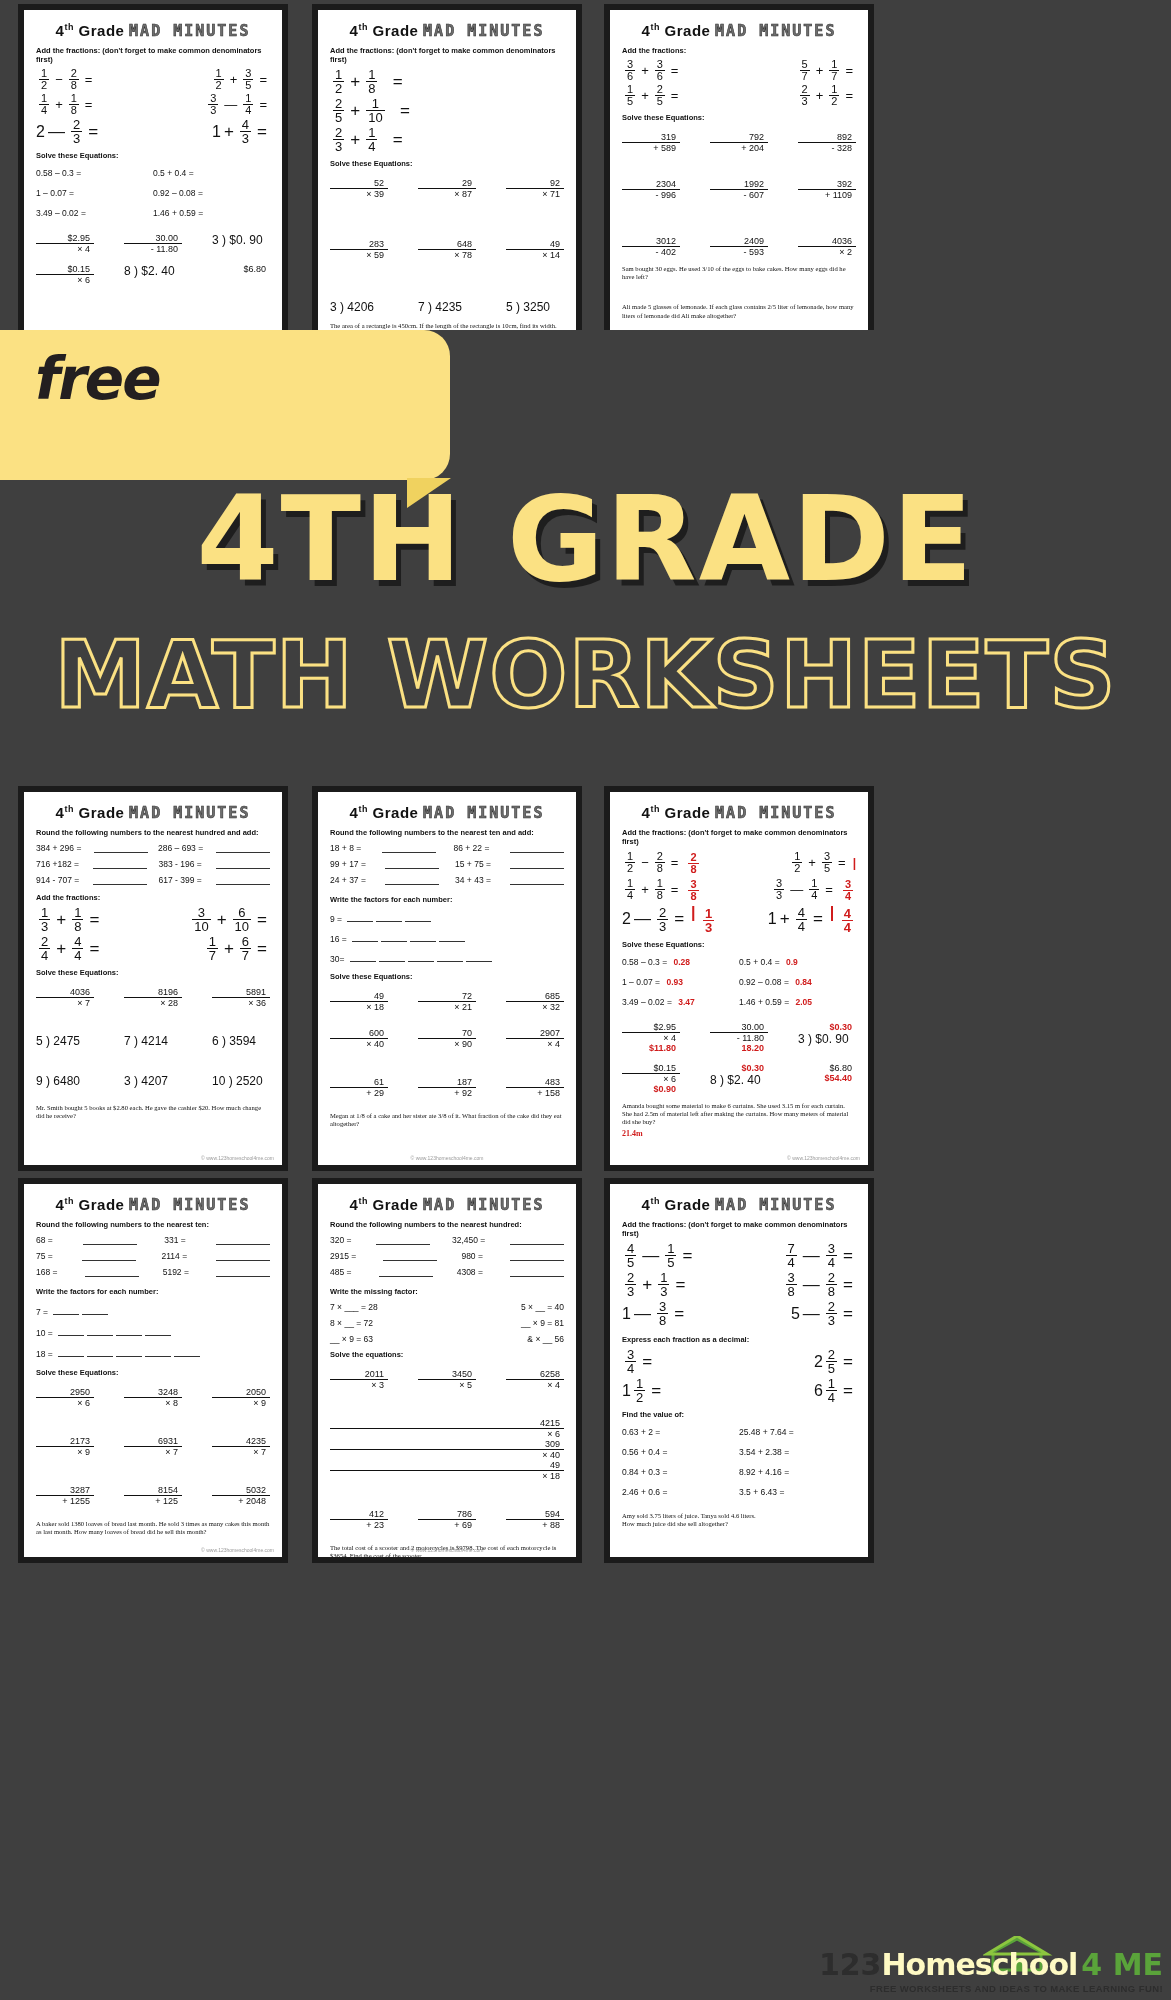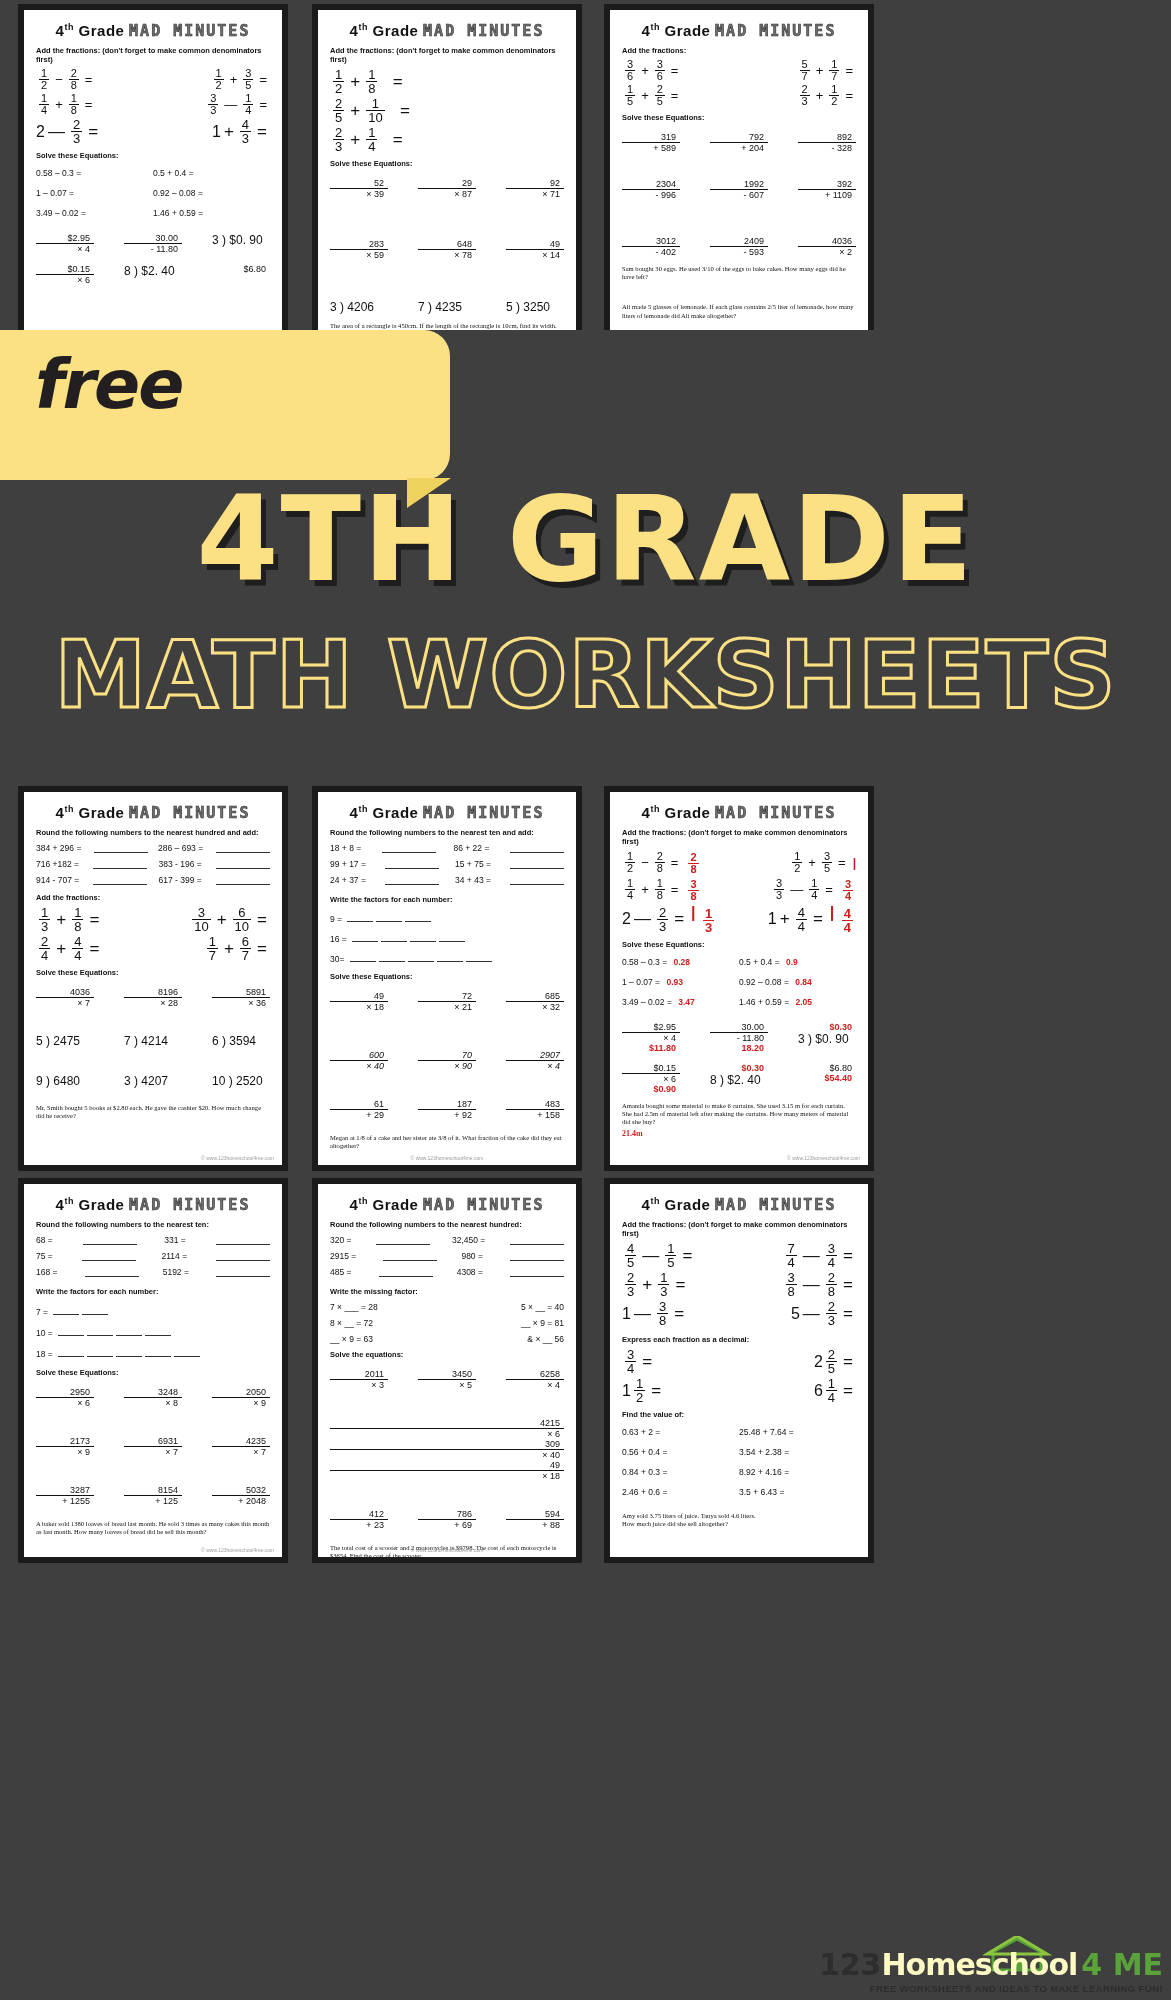--- a/index.html
+++ b/index.html
@@ -104,21 +104,21 @@
     border-radius:0 26px 26px 0;
   }
   .free-ribbon:after{
     content:"";position:absolute;right:-1px;bottom:-28px;
     border-left:44px solid #f0d25f;
     border-bottom:30px solid transparent;
   }
   .free-text{
     position:absolute;left:35px;top:345px;
     font-family:"DejaVu Sans", sans-serif;
-    font-weight:bold;font-size:68px;
+    font-weight:bold;font-size:58px;
     color:#231f20;
     letter-spacing:-2px;
     font-style:italic;
   }
   .title-main{
     position:absolute;left:0;right:0;top:480px;
     text-align:center;
     font-family:"DejaVu Sans", sans-serif;
     font-weight:bold;
     font-size:118px;
@@ -659,21 +659,21 @@
         </div>
         <div class="vprob">
           <div class="top">72</div>
           <div class="bot">×  21</div>
         </div>
         <div class="vprob">
           <div class="top">685</div>
           <div class="bot">×  32</div>
         </div>
       </div>
-      <div class="vrow" style="margin-top:38px;font-style:italic;">
+      <div class="vrow" style="margin-top:16px;">
         <div class="vprob">
           <div class="top">600</div>
           <div class="bot">×  40</div>
         </div>
         <div class="vprob">
           <div class="top">70</div>
           <div class="bot">×  90</div>
         </div>
         <div class="vprob">
           <div class="top">2907</div>

